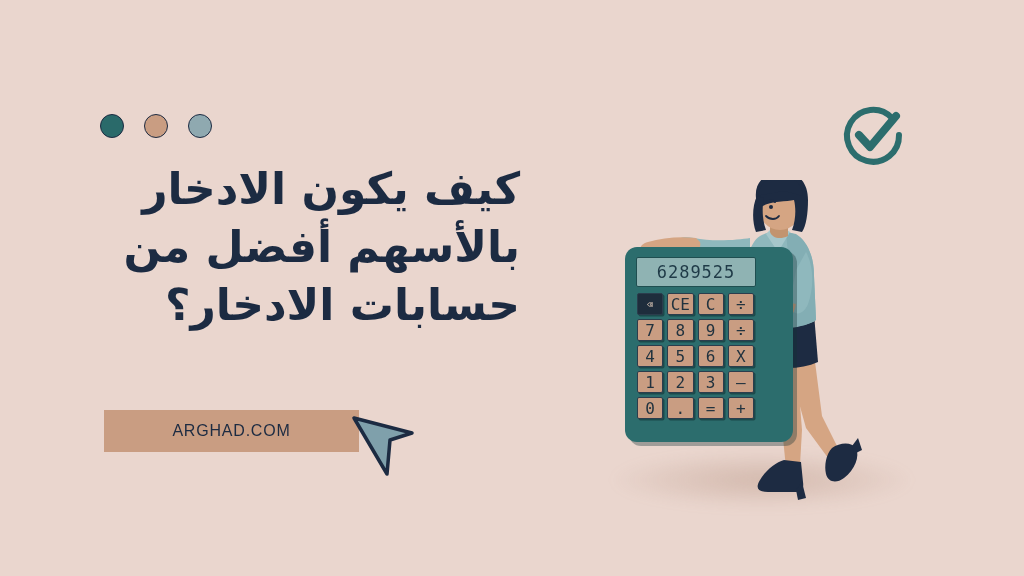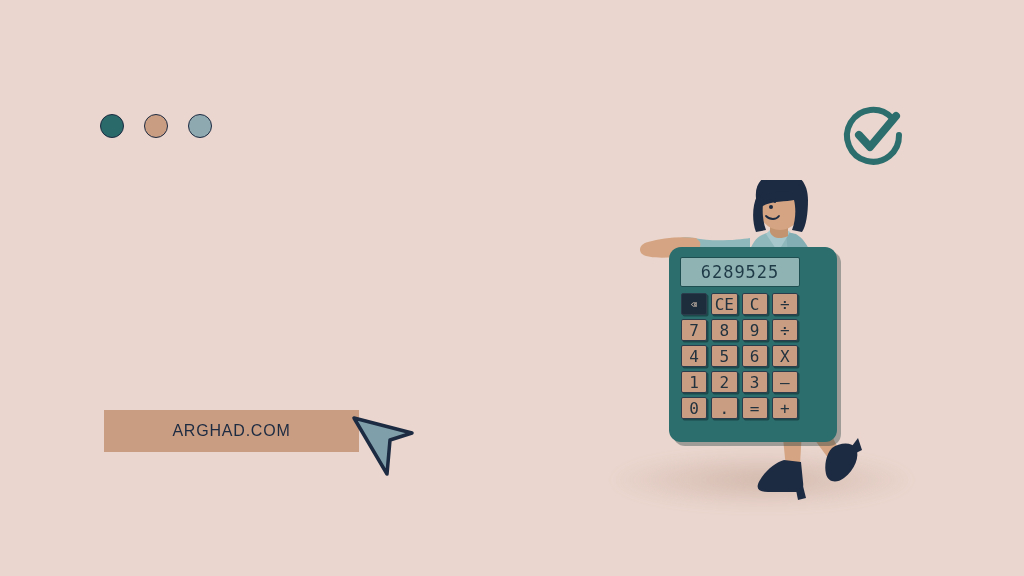--- a/index.html
+++ b/index.html
@@ -110,21 +110,20 @@
   
   .calculator {
     position: absolute;
     left: 625px;
     top: 247px;
     width: 168px;
     height: 195px;
     background: #2c6d6d;
     border-radius: 12px;
     box-shadow: 4px 4px 0 rgba(20,50,52,0.35);
-    margin-left: 44px;
   }
   .calc-screen {
     position: absolute;
     left: 11px;
     top: 10px;
     width: 118px;
     height: 28px;
     background: #8fb3b3;
     border: 1.5px solid #1f4e50;
     border-radius: 2px;
@@ -175,20 +174,21 @@
 <body>
 
 <div id="canvas" style="background: rgb(234, 214, 206);">
 
   <div class="dots-row">
     <span class="dot" id="dot0" style="background: rgb(42, 106, 106); border-color: rgb(29, 43, 66);"></span>
     <span class="dot" id="dot1" style="background: rgb(201, 157, 130); border-color: rgb(29, 43, 66);"></span>
     <span class="dot" id="dot2" style="background: rgb(143, 169, 176); border-color: rgb(29, 43, 66);"></span>
   </div>
 
+  <div class="headline" style="color: rgb(28, 43, 66);">كيف يكون الادخار بالأسهم أفضل من حسابات الادخار؟</div>
 
   <div class="url-bar" style="background: rgb(201, 157, 130);">
     <span class="url-text">ARGHAD.COM</span>
   </div>
 
   <svg class="cursor-arrow" viewBox="0 0 72 68">
     <path d="M4 6 L62 21 L40 28 L37 62 Z" fill="#7fa0ab" stroke="#1c2b42" stroke-width="3.5" stroke-linejoin="round"></path>
   </svg>
 
   <svg class="check-badge" viewBox="0 0 70 70">

